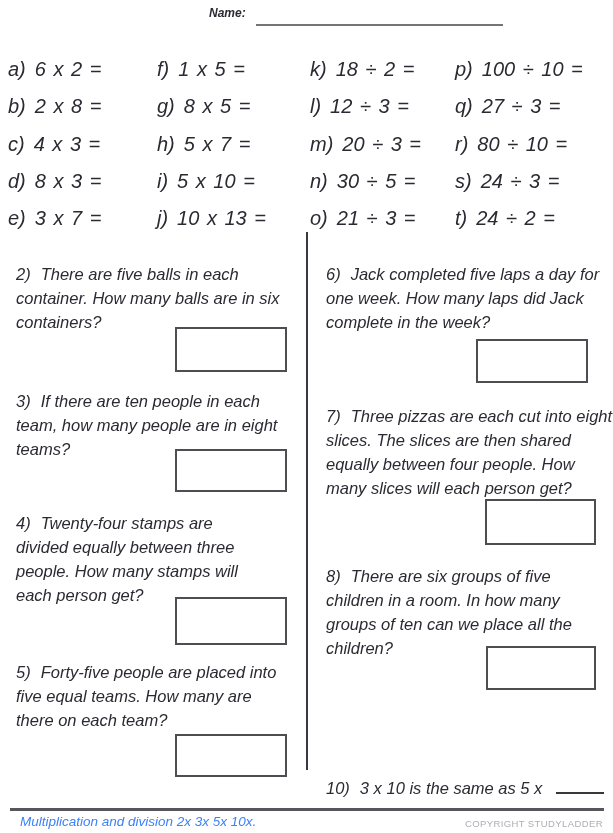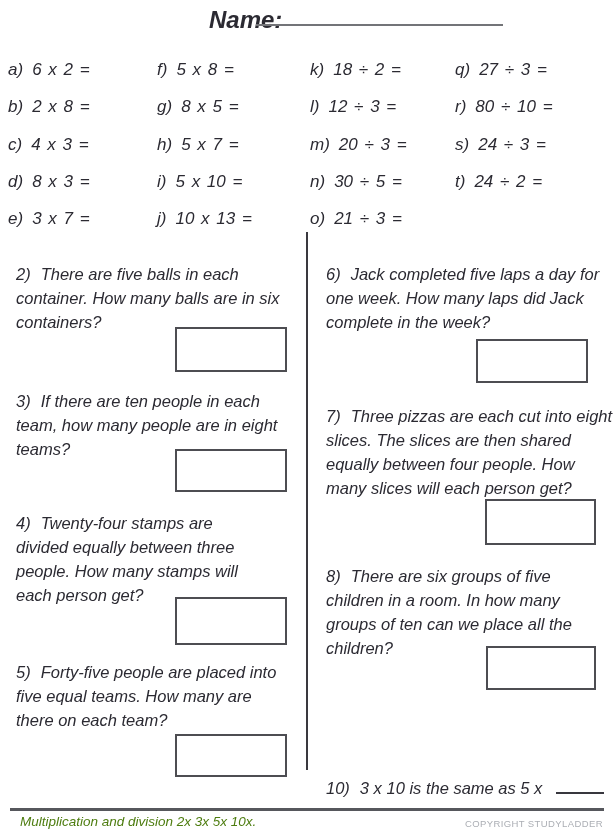--- a/index.html
+++ b/index.html
@@ -7,30 +7,30 @@
     position:relative;
     width:613px;height:833px;
     background:#ffffff;
     font-family:"Liberation Sans", sans-serif;
     color:#2b2a32;
     overflow:hidden;
   }
   
   .name-label{
     position:absolute;left:209px;top:6px;
-    font-style:italic;font-size:24px;font-weight:bold;
+    font-style:italic;font-size:12px;font-weight:bold;
   }
   .name-line{
     position:absolute;left:256px;top:4px;width:247px;height:20px;
     border-bottom:2px solid #737478;
   }
   
   .grid-col{
     position:absolute;top:51px;
-    font-style:italic;font-size:17px;line-height:37.3px;
+    font-style:italic;font-size:20px;line-height:37.3px;
     white-space:nowrap;word-spacing:2px;
   }
   .grid-row .lbl{margin-right:9px;}
   
   .v-divider{
     position:absolute;left:306px;top:232px;width:2px;height:538px;
     background:#3a393f;
   }
   
   .wp{
@@ -48,21 +48,21 @@
     border-bottom:2px solid #38373e;
     margin-left:8px;vertical-align:baseline;
   }
   
   .footer-rule{
     position:absolute;left:10px;top:808px;width:594px;height:3px;
     background:#56575c;
   }
   .footer-title{
     position:absolute;left:20px;top:814px;
-    font-style:italic;font-size:13.5px;color:#4d7c0f;
+    font-style:italic;font-size:13.5px;color:#3b82f6;
   }
   .footer-copyright{
     position:absolute;right:10px;top:818px;
     font-size:9.5px;color:#abaeb4;letter-spacing:0.4px;
   }
 </style>
 </head>
 <body>
 
 <div class="page">
@@ -72,36 +72,37 @@
 
   <div class="grid-col" style="left:8px">
     <div class="grid-row"><span class="lbl">a)</span><span class="expr">6 x 2 =</span></div>
     <div class="grid-row"><span class="lbl">b)</span><span class="expr">2 x 8 =</span></div>
     <div class="grid-row"><span class="lbl">c)</span><span class="expr">4 x 3 =</span></div>
     <div class="grid-row"><span class="lbl">d)</span><span class="expr">8 x 3 =</span></div>
     <div class="grid-row"><span class="lbl">e)</span><span class="expr">3 x 7 =</span></div>
   </div>
 
   <div class="grid-col" style="left:157px">
-    <div class="grid-row"><span class="lbl">f)</span><span class="expr">5 x 8 =</span></div>
+    <div class="grid-row"><span class="lbl">f)</span><span class="expr">1 x 5 =</span></div>
     <div class="grid-row"><span class="lbl">g)</span><span class="expr">8 x 5 =</span></div>
     <div class="grid-row"><span class="lbl">h)</span><span class="expr">5 x 7 =</span></div>
     <div class="grid-row"><span class="lbl">i)</span><span class="expr">5 x 10 =</span></div>
     <div class="grid-row"><span class="lbl">j)</span><span class="expr">10 x 13 =</span></div>
   </div>
 
   <div class="grid-col" style="left:310px">
     <div class="grid-row"><span class="lbl">k)</span><span class="expr">18 ÷ 2 =</span></div>
     <div class="grid-row"><span class="lbl">l)</span><span class="expr">12 ÷ 3 =</span></div>
     <div class="grid-row"><span class="lbl">m)</span><span class="expr">20 ÷ 3 =</span></div>
     <div class="grid-row"><span class="lbl">n)</span><span class="expr">30 ÷ 5 =</span></div>
     <div class="grid-row"><span class="lbl">o)</span><span class="expr">21 ÷ 3 =</span></div>
   </div>
 
   <div class="grid-col" style="left:455px">
+    <div class="grid-row"><span class="lbl">p)</span><span class="expr">100 ÷ 10 =</span></div>
     <div class="grid-row"><span class="lbl">q)</span><span class="expr">27 ÷ 3 =</span></div>
     <div class="grid-row"><span class="lbl">r)</span><span class="expr">80 ÷ 10 =</span></div>
     <div class="grid-row"><span class="lbl">s)</span><span class="expr">24 ÷ 3 =</span></div>
     <div class="grid-row"><span class="lbl">t)</span><span class="expr">24 ÷ 2 =</span></div>
   </div>
 
   <div class="v-divider"></div>
 
   <p class="wp" style="left:8px;top:254px;width:292px"><span class="num">2)</span><span>There are five balls in each container. How many balls are in six containers?</span></p>
   <div class="answer-box" style="left:175px;top:327px;width:108px;height:41px"></div>

